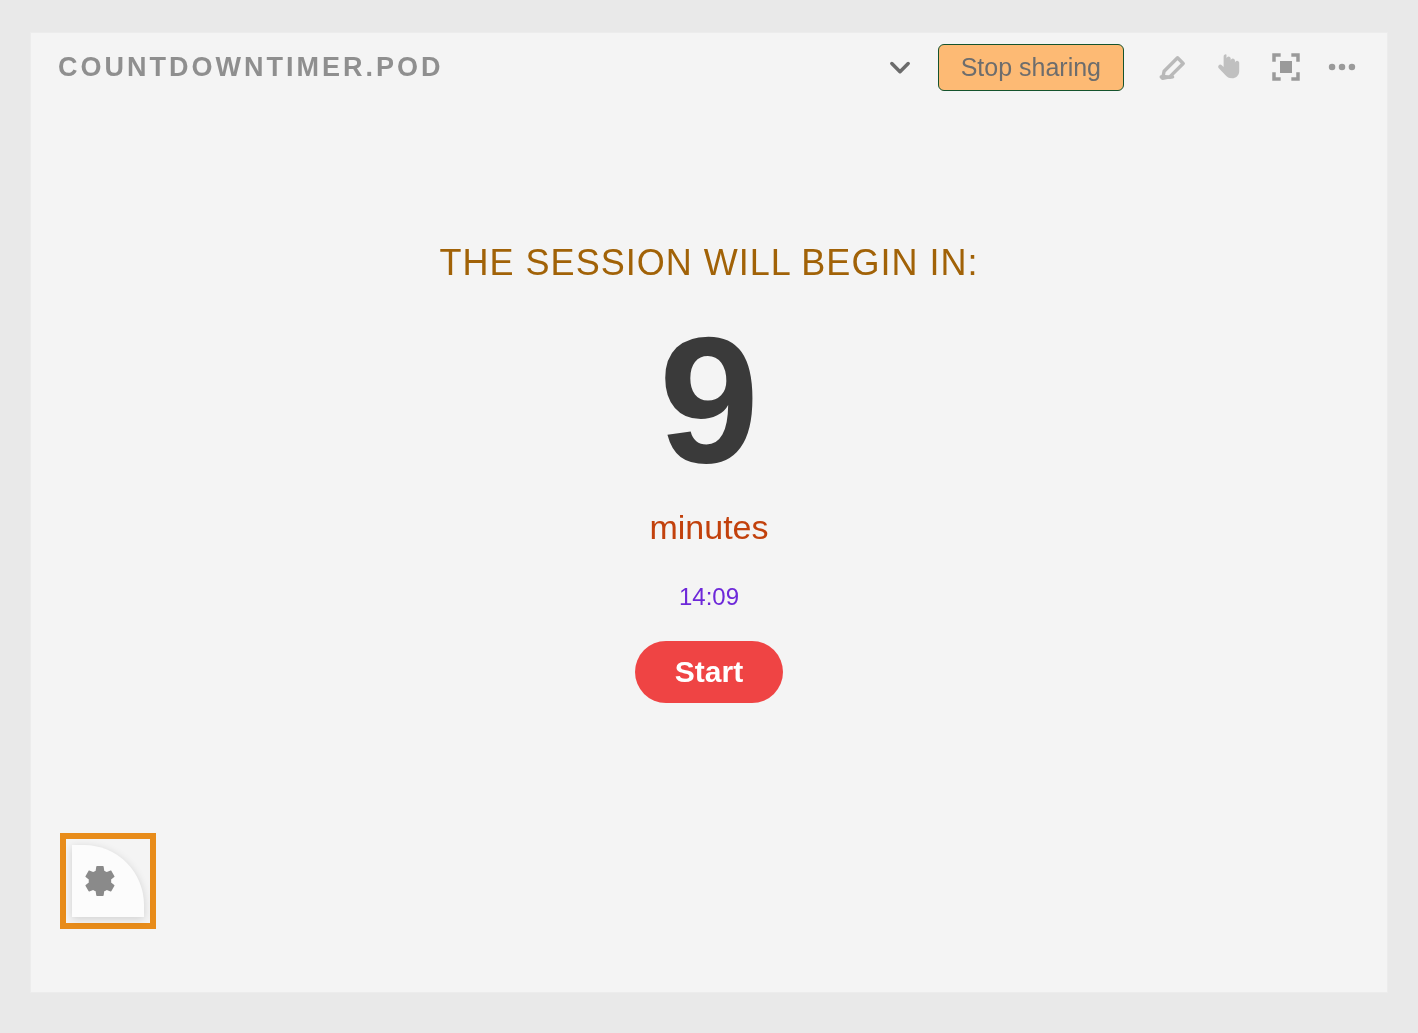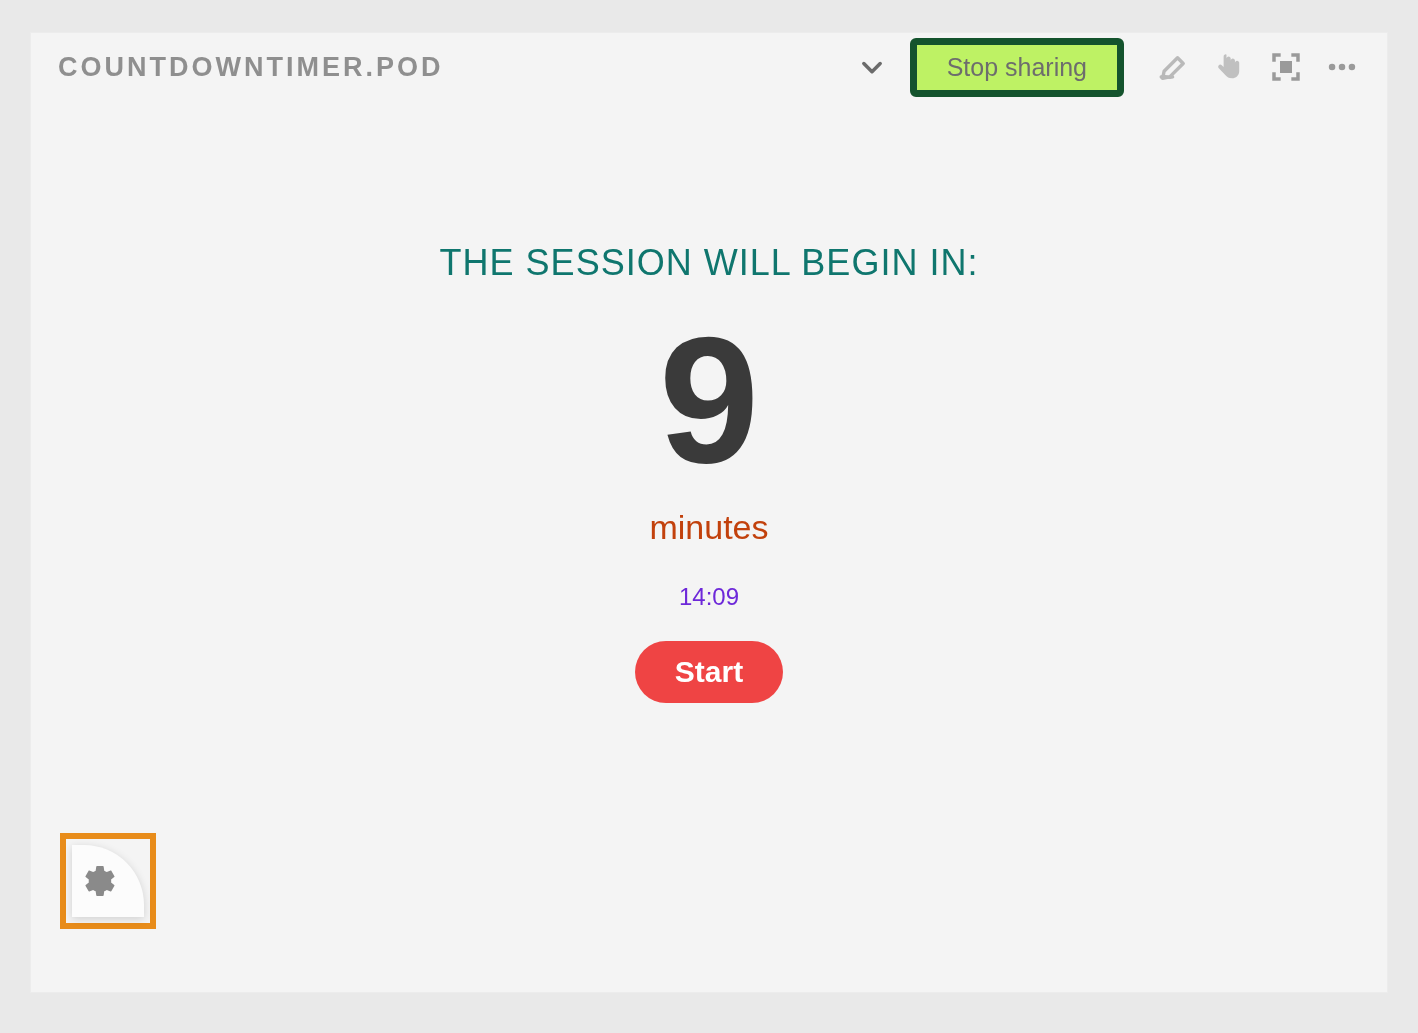--- a/index.html
+++ b/index.html
@@ -36,42 +36,42 @@
     color: #8f8f8f;
   }
   .header-spacer { flex: 1; }
   .chevron {
     width: 40px; height: 40px;
     display: flex; align-items: center; justify-content: center;
     cursor: pointer;
     margin-right: 18px;
   }
   .stop-share-btn {
-    background: #bef264;
-    border: 7px solid #14532d;
+    background: #fdba74;
+    border: 1px solid #14532d;
     border-radius: 6px;
     font-size: 25px;
     color: #6d6d6d;
-    padding: 8px 30px;
+    padding: 8px 22px;
     cursor: pointer;
     margin-right: 18px;
   }
   .toolbar-icon {
     width: 48px; height: 48px;
     display: flex; align-items: center; justify-content: center;
     cursor: pointer;
     margin-left: 8px;
   }
   .pod-body {
     text-align: center;
     padding-top: 140px;
   }
   .heading {
     font-size: 36px;
-    color: #0f766e;
+    color: #a16207;
     letter-spacing: 1px;
   }
   .big-number {
     font-size: 180px;
     font-weight: 800;
     color: #3a3a3a;
     line-height: 1;
     margin-top: 26px;
   }
   .units {

